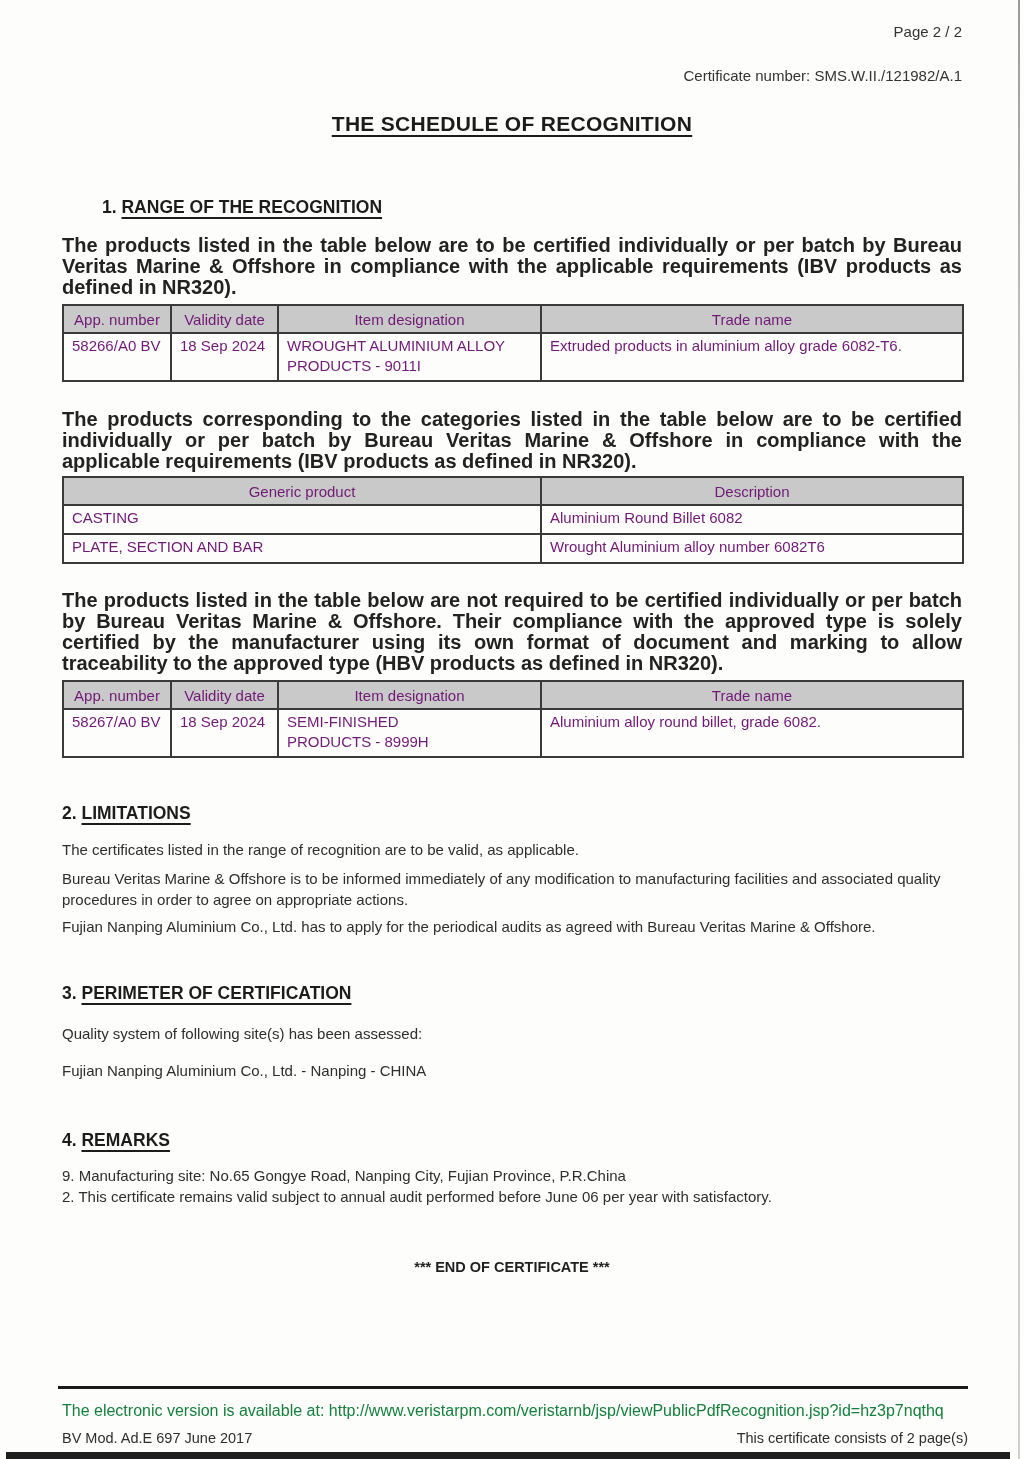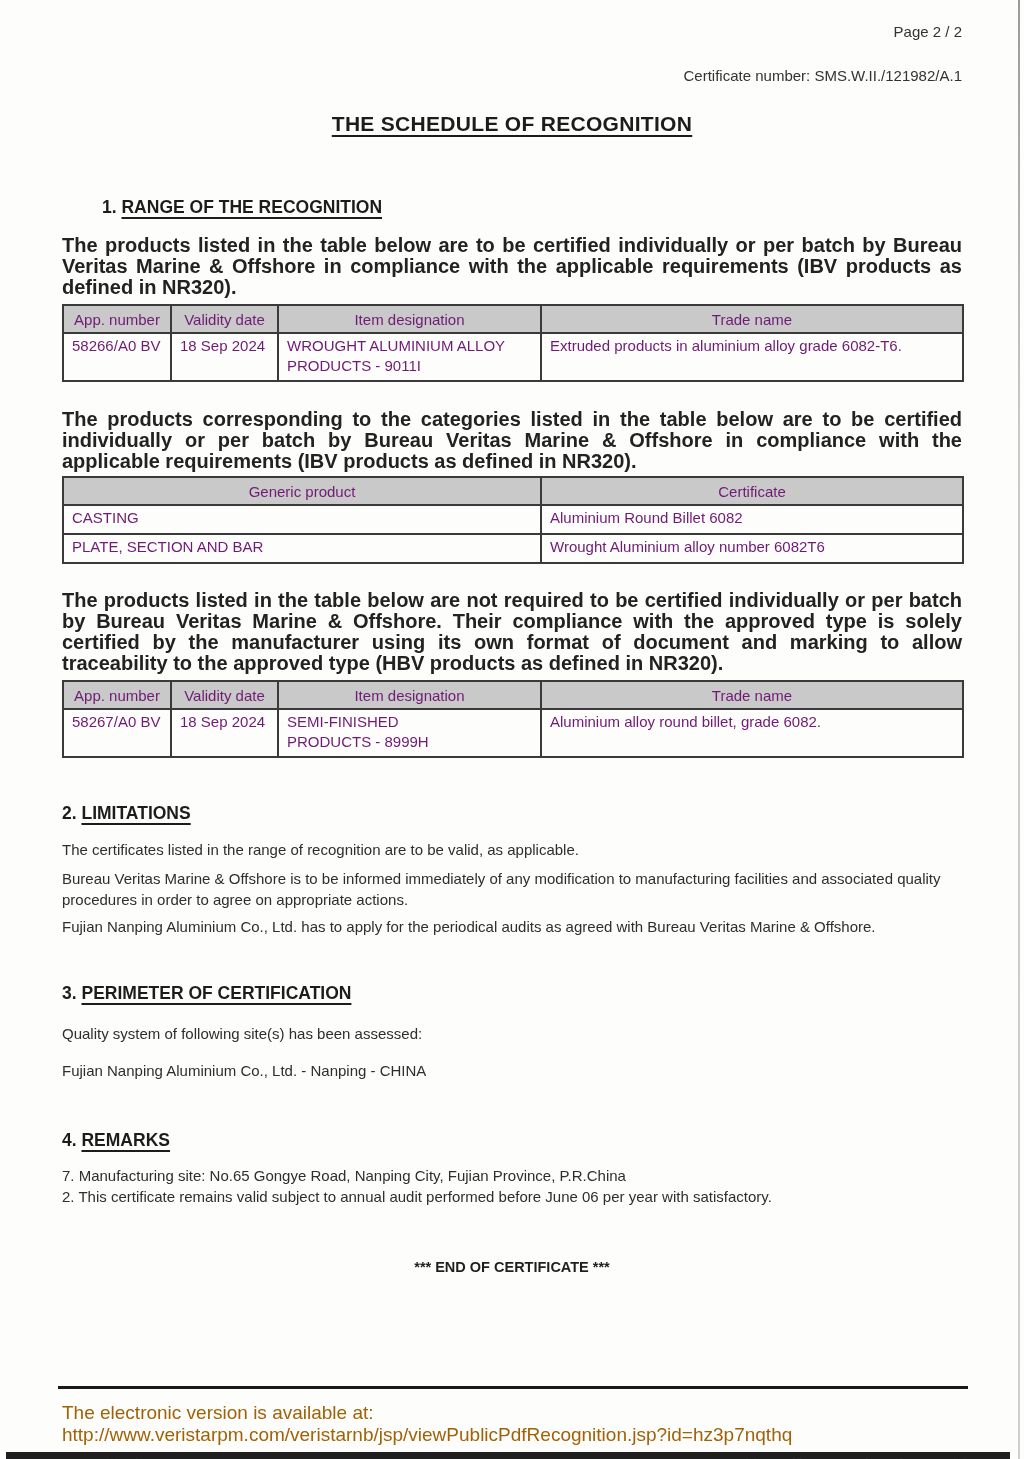--- a/index.html
+++ b/index.html
@@ -110,21 +110,21 @@
     color: #1f1f1f;
   }
 
   .footer {
     position: absolute;
     left: 58px;
     width: 910px;
     top: 1386px;
     border-top: 3px solid #1a1a1a;
   }
-  .footer-url { font-size: 19px; color: #a16207; margin-top: 13px; padding-left: 4px; }
+  .footer-url { font-size: 16px; color: #15803d; margin-top: 13px; padding-left: 4px; }
   .footer-row { display: flex; justify-content: space-between; margin-top: 10px; padding-left: 4px; font-size: 14.5px; color: #2e2e2e; }
 </style>
 </head>
 <body>
 
 <div class="page">
   <div class="scan-edge-right"></div>
   <div class="scan-edge-bottom"></div>
 
   <div class="content">
@@ -172,21 +172,21 @@
     <div class="para-bold m-para2">The products corresponding to the categories listed in the table below are to be certified individually or per batch by Bureau Veritas Marine &amp; Offshore in compliance with the applicable requirements (IBV products as defined in NR320).</div>
 
     <table class="doc-table m-table2">
       <colgroup>
           <col style="width:478px">
           <col style="width:422px">
         </colgroup>
       <tbody>
           <tr>
         <th>Generic product</th>
-        <th>Certificate</th>
+        <th>Description</th>
       </tr>
       <tr class="row-std">
         <td>CASTING</td>
         <td>Aluminium Round Billet 6082</td>
       </tr>
       <tr class="row-std">
         <td>PLATE, SECTION AND BAR</td>
         <td>Wrought Aluminium alloy number 6082T6</td>
       </tr>
     </tbody>
@@ -230,21 +230,21 @@
       <span>3.</span>
       <span class="u">PERIMETER OF CERTIFICATION</span>
     </div>
     <div class="para m-per1">Quality system of following site(s) has been assessed:</div>
     <div class="para m-per2">Fujian Nanping Aluminium Co., Ltd. - Nanping - CHINA</div>
 
     <div class="section-heading m-sec4">
       <span>4.</span>
       <span class="u">REMARKS</span>
     </div>
-    <div class="para m-rem">7. Manufacturing site: No.65 Gongye Road, Nanping City, Fujian Province, P.R.China</div>
+    <div class="para m-rem">9. Manufacturing site: No.65 Gongye Road, Nanping City, Fujian Province, P.R.China</div>
     <div class="para">2. This certificate remains valid subject to annual audit performed before June 06 per year with satisfactory.</div>
 
     <div class="end-marker">*** END OF CERTIFICATE ***</div>
   </div>
 
   <div class="footer">
     <div class="footer-url">The electronic version is available at: http://www.veristarpm.com/veristarnb/jsp/viewPublicPdfRecognition.jsp?id=hz3p7nqthq</div>
     <div class="footer-row">
       <span>BV Mod. Ad.E 697 June 2017</span>
       <span>This certificate consists of 2 page(s)</span>

